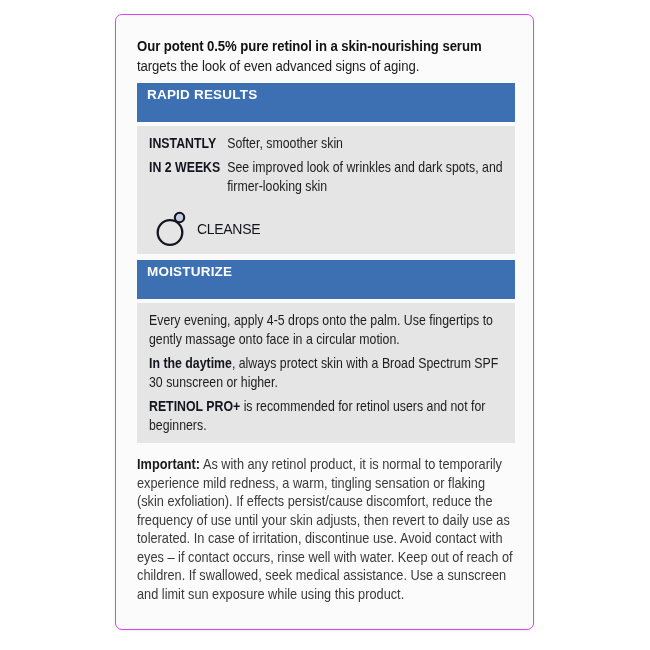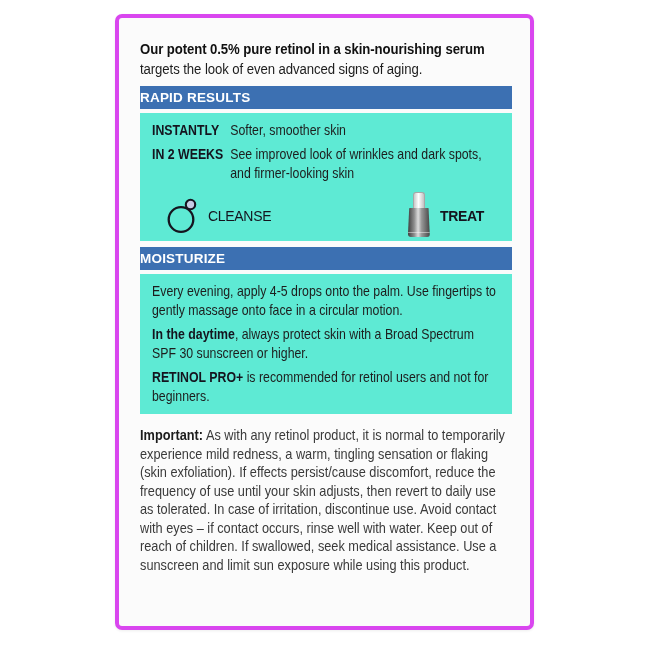--- a/index.html
+++ b/index.html
@@ -10,66 +10,67 @@
     color: #222;
     overflow: hidden;
   }
   .stage { position: relative; width: 650px; height: 650px; }
 
   .card {
     position: absolute;
     left: 115px; top: 14px;
     width: 419px; height: 616px;
     background: #fbfbfb;
-    border: 4px solid #d946ef;
+    border: 1px solid #d946ef;
     border-radius: 7px;
     box-shadow: 0 1px 3px rgba(0,0,0,0.07);
     padding: 21px 18px 0 21px;
   }
 
   
   .cond {
     width: 117.6%;
     transform: scaleX(0.85);
     transform-origin: 0 0;
   }
 
   .intro { font-size: 15.5px; line-height: 20px; color: #1c1c1c; letter-spacing: -0.1px; }
   .intro b { font-weight: bold; color: #111; }
 
   .sec-bar {
-    height: 23px;
+    height: 39px;
     background: #3c70b2;
     color: #fff;
     font-weight: bold;
     font-size: 13.5px;
     line-height: 23px;
+    padding-left: 10px;
     letter-spacing: 0.2px;
     margin-bottom: 4px;
   }
   .bar-1 { margin-top: 7px; }
   .bar-2, .bar-3 { margin-top: 6px; }
 
   .panel {
-    background: #5eead4;
+    background: #e5e5e5;
     color: #1d1d1d;
   }
   .panel.pad { padding: 8px 12px; }
 
   .rr-row { display: flex; font-size: 14.5px; line-height: 19px; }
   .rr-row + .rr-row { margin-top: 5px; }
   .rr-label { flex: 0 0 92px; font-weight: bold; color: #14141e; }
   .rr-text { flex: 1; }
 
   .regimen-row {
     height: 50px;
     display: flex;
     align-items: center;
     justify-content: space-between;
-    padding: 0 28px 0 26px;
+    padding: 0 28px 0 18px;
   }
   .step { display: flex; align-items: center; gap: 9px; }
   .step-label { font-size: 14px; letter-spacing: -0.3px; color: #14141e; }
   .step-label.bold { font-weight: bold; }
   .step svg { display: block; }
 
   
   .bottle { width: 24px; height: 46px; position: relative; margin-top: -2px; }
   .bottle-cap {
     position: absolute; left: 6px; top: 0;
@@ -123,27 +124,20 @@
     <div class="panel regimen-row">
 
       <div class="step">
         <svg width="33" height="38" viewBox="0 0 33 38">
           <circle cx="15" cy="22.5" r="12.3" fill="none" stroke="#15151f" stroke-width="2.3"></circle>
           <circle cx="24.5" cy="7.5" r="4.7" fill="#c6cce4" stroke="#15151f" stroke-width="2.1"></circle>
         </svg>
         <span class="step-label">CLEANSE</span>
       </div>
 
-      <div class="step">
-        <div class="bottle">
-          <div class="bottle-cap"></div>
-          <div class="bottle-body"></div>
-        </div>
-        <span class="step-label bold">TREAT</span>
-      </div>
 
 
     </div>
 
     <div class="sec-bar bar-3">MOISTURIZE</div>
     <div class="panel pad">
       <div class="cond">
         <p class="dir-p"><span>Every evening, apply 4-5 drops onto the palm. Use fingertips to gently massage onto face in a circular motion.</span></p>
         <p class="dir-p"><b>In the daytime</b><span>, always protect skin with a Broad Spectrum SPF 30 sunscreen or higher.</span></p>
         <p class="dir-p"><b>RETINOL PRO+</b><span> is recommended for retinol users and not for beginners.</span></p>

